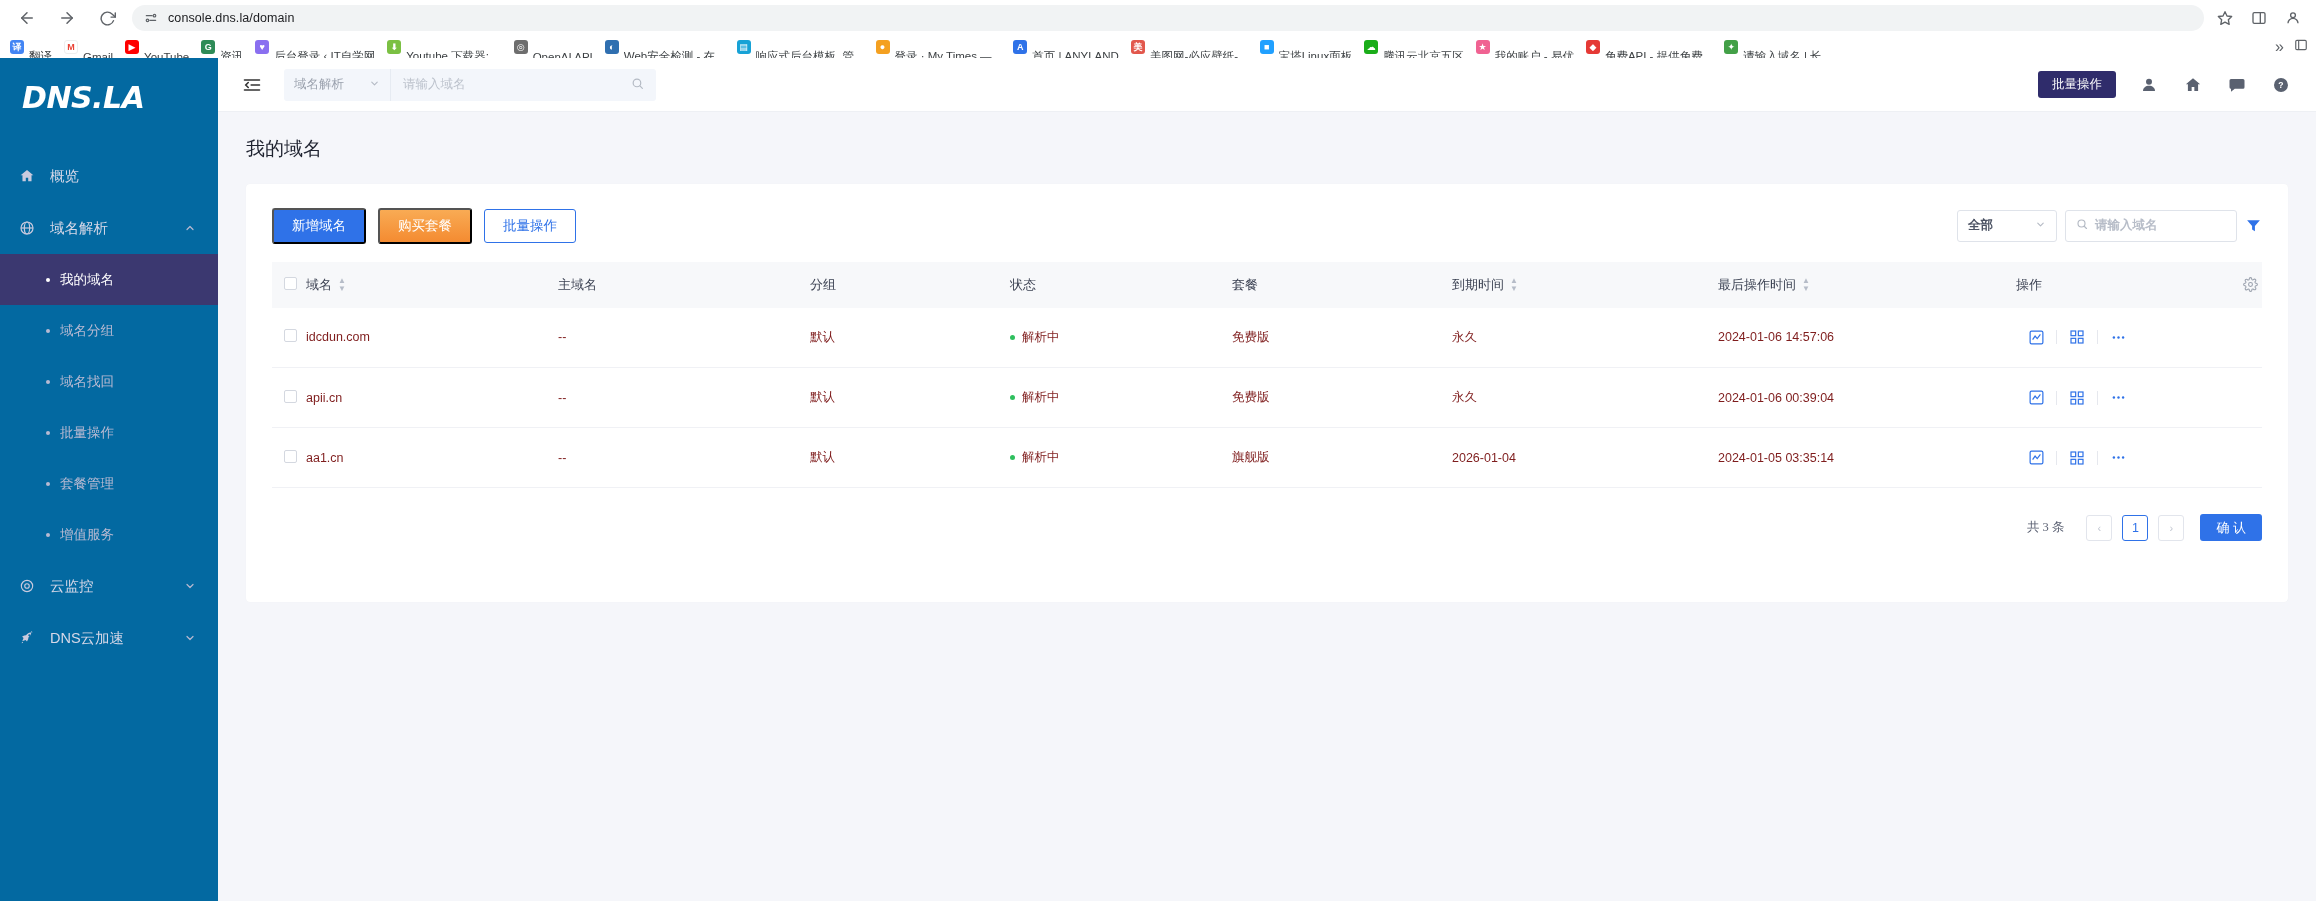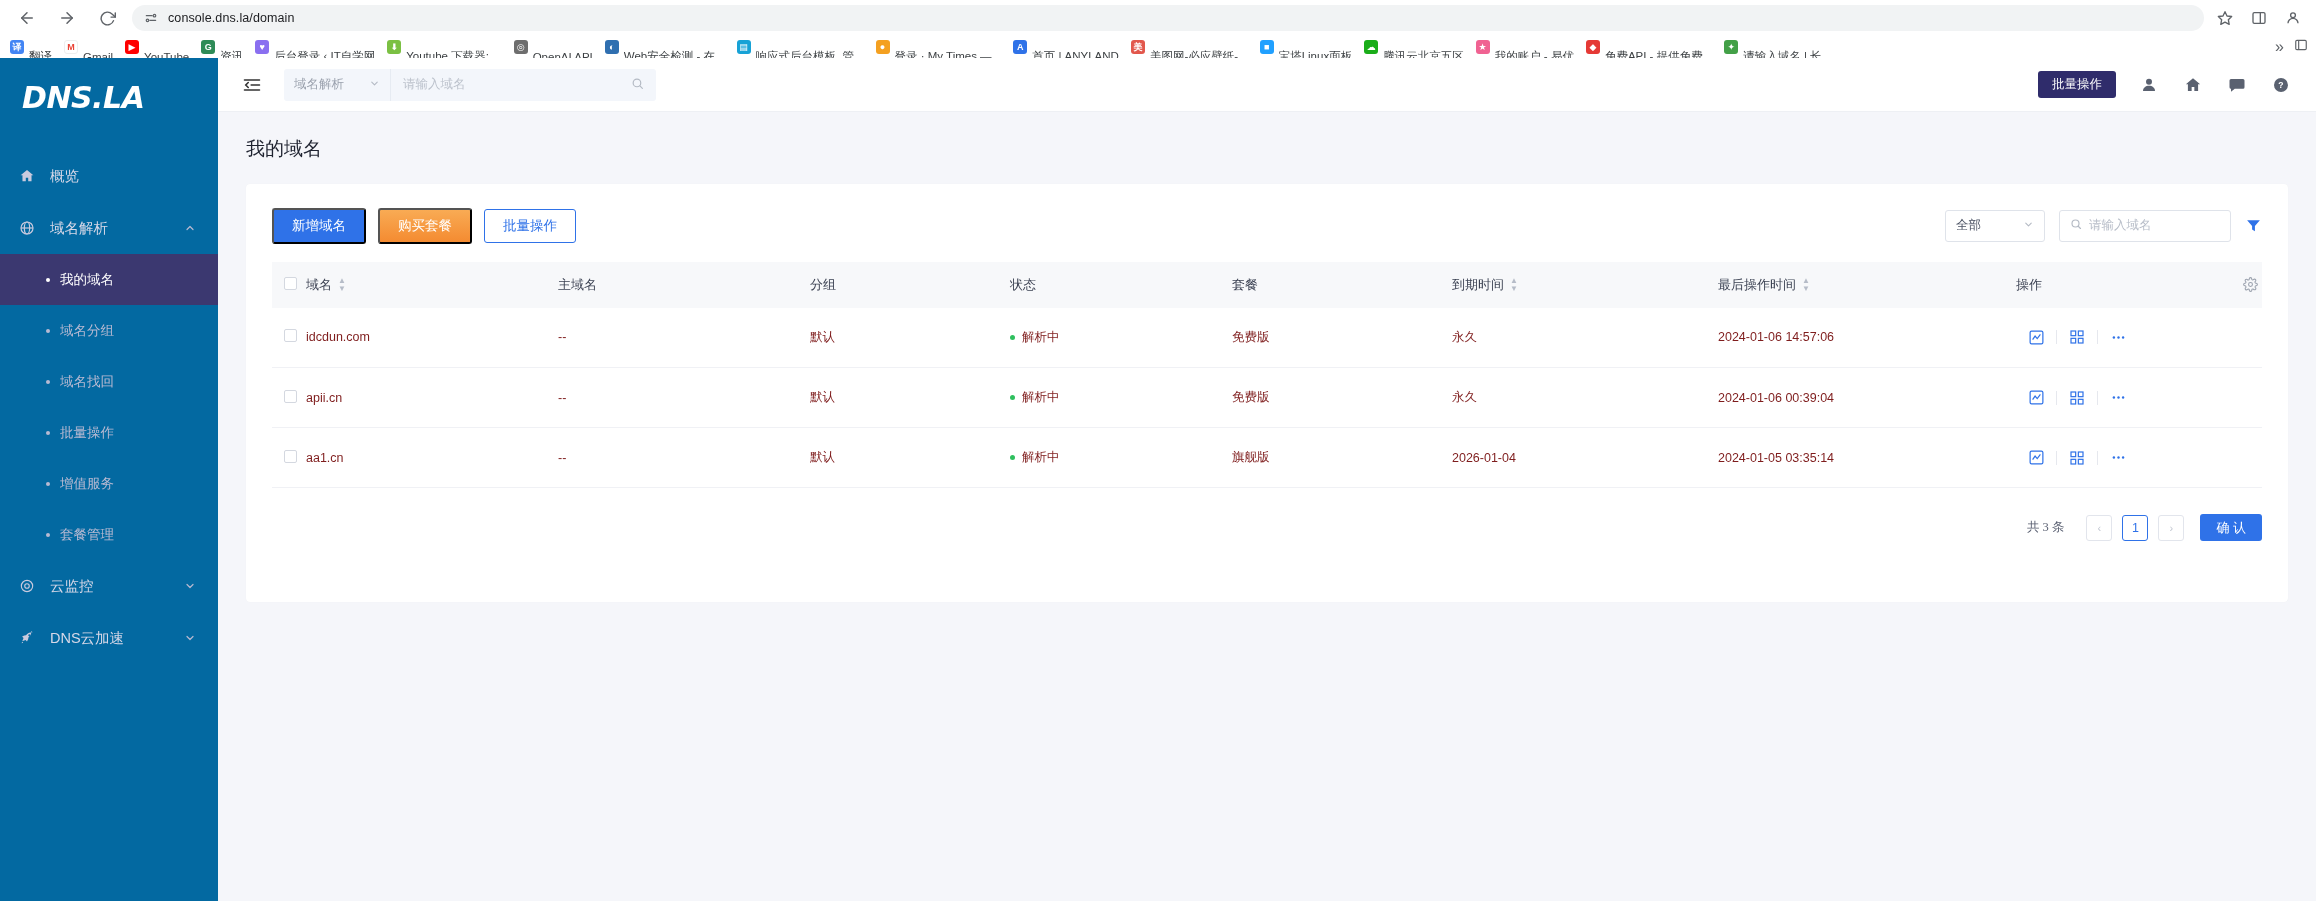--- a/index.html
+++ b/index.html
@@ -110,21 +110,21 @@
     min-height: 418px;
     box-shadow: 0 0 1px rgba(0,0,0,.05);
   }
 
   .toolbar { display:flex; align-items:center; gap: 12px; }
   .btn { font-size: 13.5px; border-radius:3px; padding: 9px 18px; line-height:1; white-space:nowrap;}
   .btn-primary { background:#2f72e8; color:#fff; }
   .btn-warn { background: linear-gradient(180deg,#f9ab54 0%, #f48b31 100%); color:#fff; }
   .btn-ghost { background:#fff; color:#2f72e8; border:1px solid #2f72e8; }
 
-  .toolbar-right { margin-left:auto; display:flex; align-items:center; gap: 14px; }
+  .toolbar-right { margin-left:auto; display:flex; align-items:center; gap: 8px; font-weight: bold; }
   .filter-select {
     width: 100px; height: 32px; border:1px solid #dfe3ea; border-radius:3px;
     display:flex; align-items:center; justify-content:space-between; padding:0 10px;
     font-size: 12.5px; color:#4b5263;
   }
   .filter-search {
     width: 172px; height: 32px; border:1px solid #dfe3ea; border-radius:3px;
     display:flex; align-items:center; gap: 7px; padding:0 10px;
     font-size: 12.5px; color:#b7bdc8;
   }
@@ -357,25 +357,25 @@
       <div class="sub-item">
         <span class="dot"></span>
         <span>域名找回</span>
       </div>
       <div class="sub-item">
         <span class="dot"></span>
         <span>批量操作</span>
       </div>
       <div class="sub-item">
         <span class="dot"></span>
-        <span>增值服务</span>
+        <span>套餐管理</span>
       </div>
       <div class="sub-item">
         <span class="dot"></span>
-        <span>套餐管理</span>
+        <span>增值服务</span>
       </div>
 
       <div class="nav-item">
         <span class="nicon">
           <svg width="16" height="16" viewBox="0 0 24 24" fill="none" stroke="currentColor" stroke-width="1.7">
               <circle cx="12" cy="12" r="8.5"></circle>
               <circle cx="12" cy="12" r="3.4"></circle>
             </svg>
         </span>
         <span>云监控</span>

